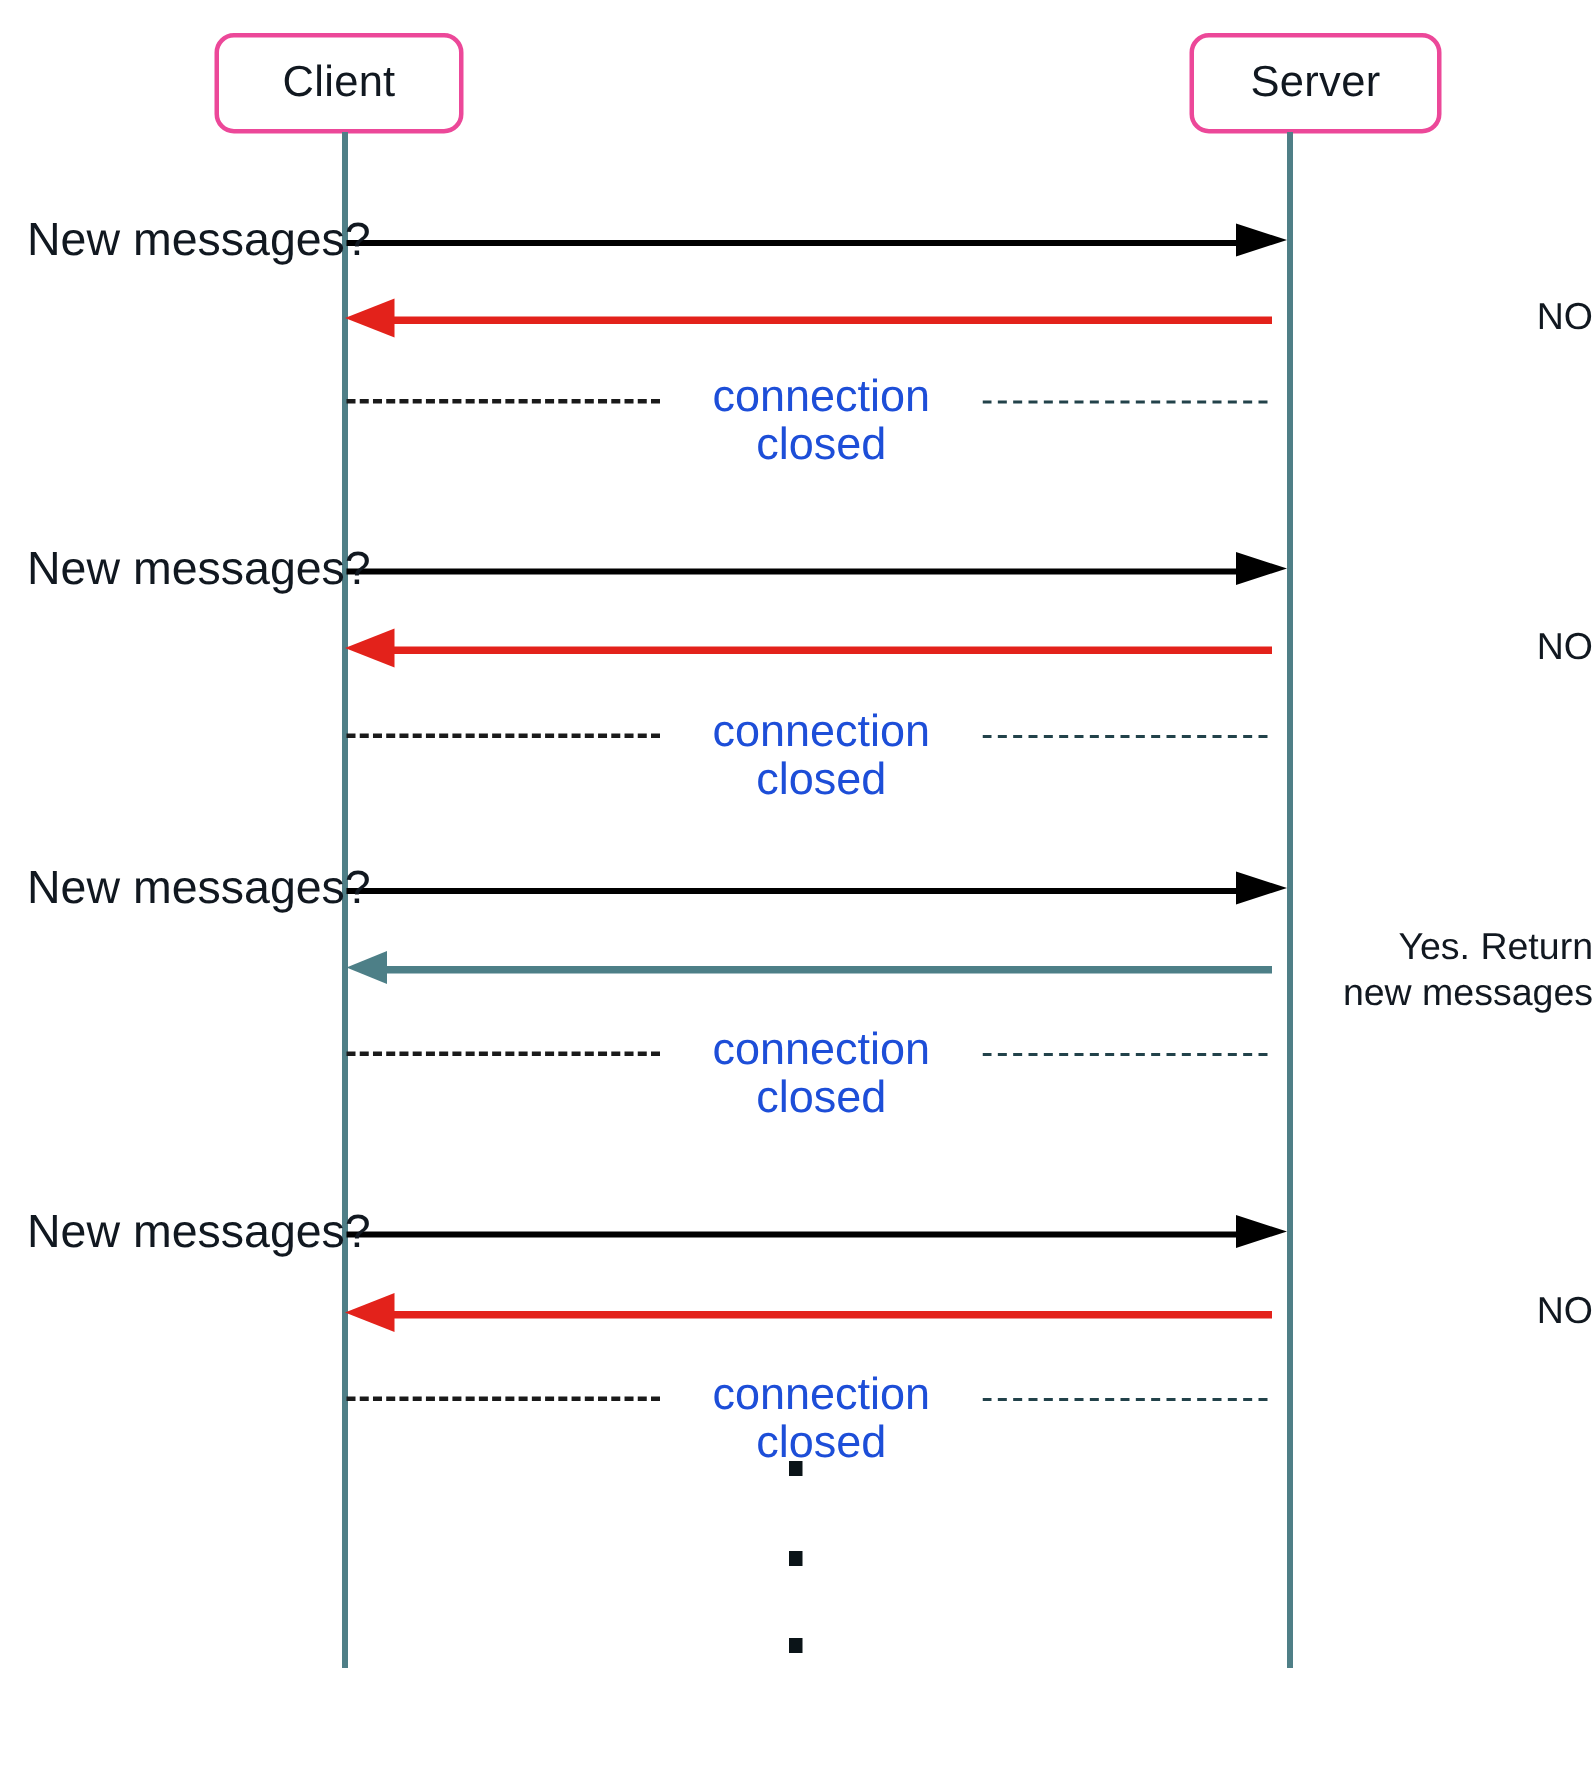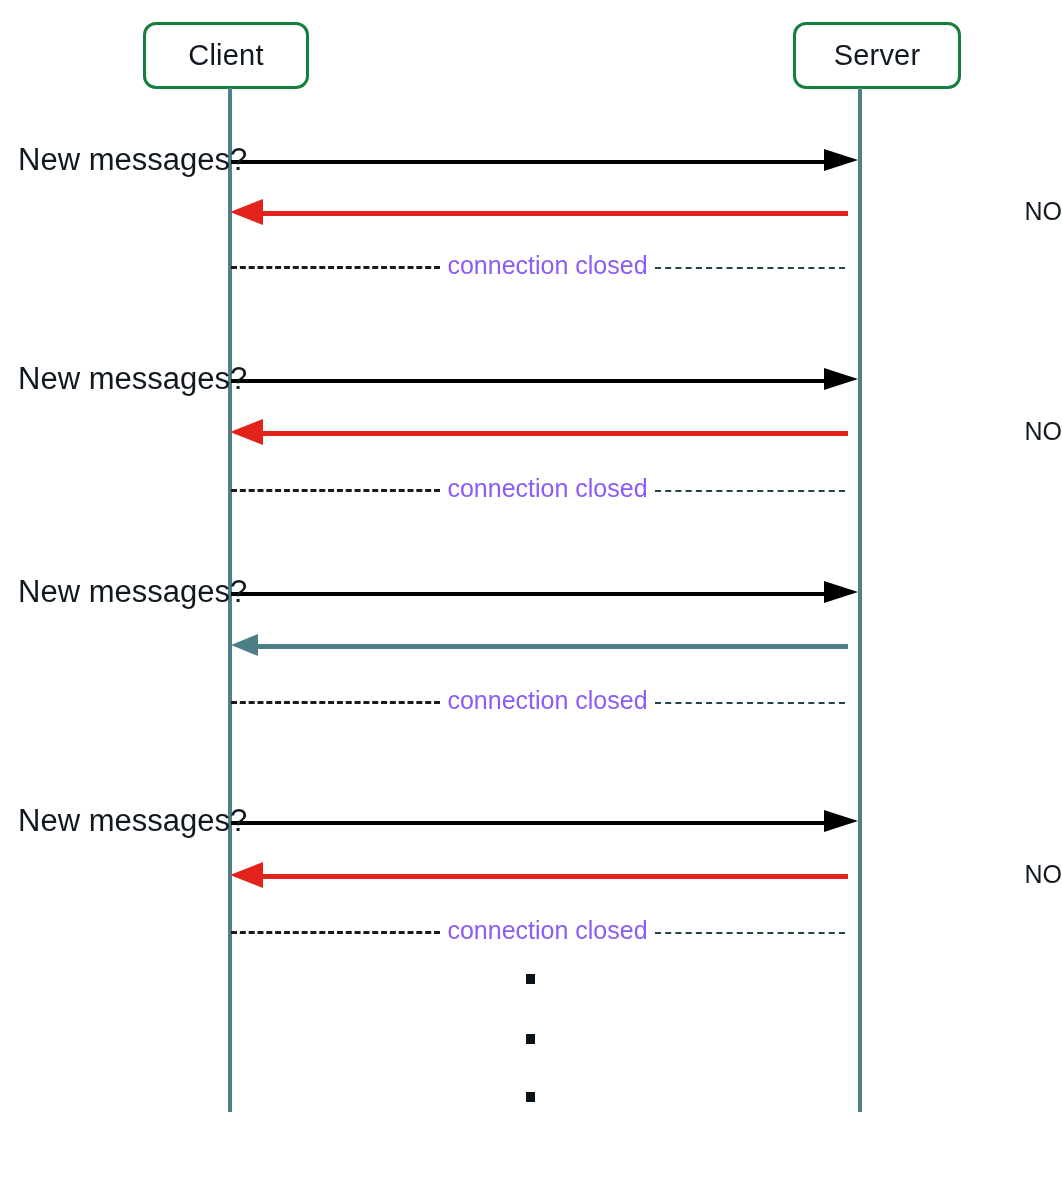--- a/index.html
+++ b/index.html
@@ -16,21 +16,21 @@
     width: 1062px;
     height: 1186px;
     background: #ffffff;
     overflow: hidden;
   }
 
   
   .participant-box {
     position: absolute;
     box-sizing: border-box;
-    border: 3px solid #15803d;
+    border: 3px solid #ec4899;
     border-radius: 13px;
     background: #ffffff;
     display: flex;
     align-items: center;
     justify-content: center;
     color: #111820;
     font-size: 29px;
     line-height: 1;
     letter-spacing: 0.2px;
   }
@@ -129,22 +129,22 @@
     width: 190px;
     border-top: 2px dashed #22424a;
     top: 1px;
   }
   .closed-label {
     position: absolute;
     left: 440px;
     top: -17px;
     width: 215px;
     text-align: center;
-    font-size: 25px;
-    color: #8b5cf6;
+    font-size: 30px;
+    color: #1d4ed8;
     background: #ffffff;
     line-height: 32px;
   }
 
   
   .label-left {
     position: absolute;
     left: 18px;
     width: 200px;
     text-align: left;
@@ -237,20 +237,24 @@
   <div class="msg-row" style="top:592px">
     <div class="arrow-line req-line"></div>
     <div class="req-head"></div>
   </div>
   <div class="label-left" style="top:577px">New messages?</div>
 
   <div class="msg-row" style="top:645px">
     <div class="arrow-line resp-line-teal"></div>
     <div class="resp-head-teal"></div>
   </div>
+  <div class="label-right" style="top:616px">
+    <div>Yes. Return</div>
+    <div>new messages</div>
+  </div>
 
   <div class="msg-row" style="top:701px">
     <div class="closed-line-left"></div>
     <div class="closed-line-right"></div>
     <div class="closed-label">connection closed</div>
   </div>
 
   <div class="msg-row" style="top:821px">
     <div class="arrow-line req-line"></div>
     <div class="req-head"></div>

